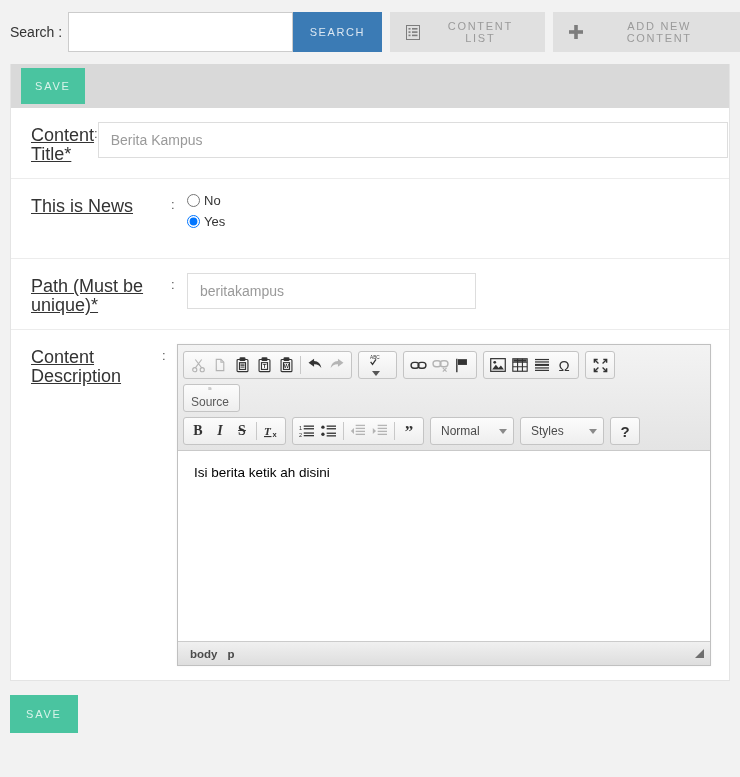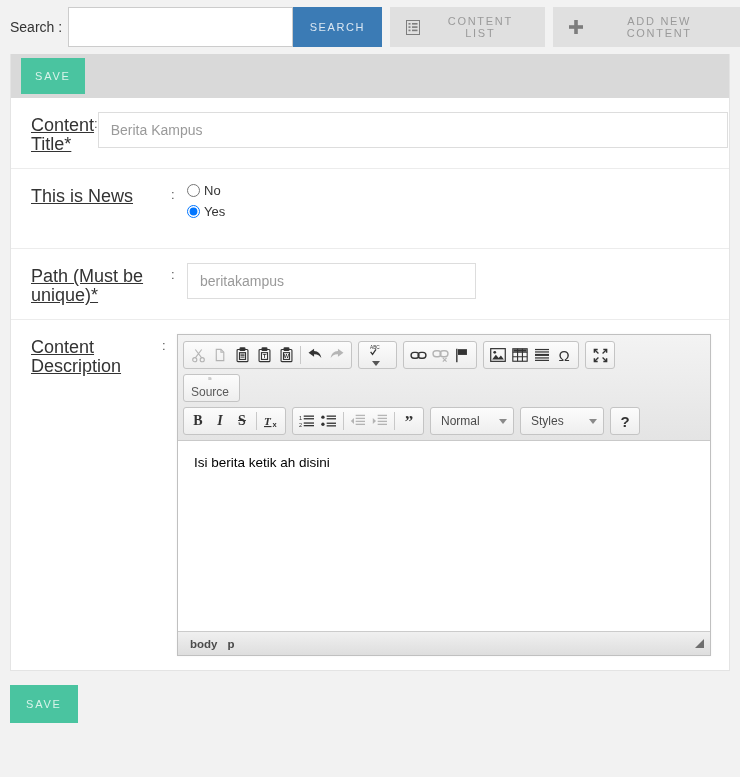--- a/index.html
+++ b/index.html
@@ -10,21 +10,21 @@
     font-family: "Liberation Sans", sans-serif;
     overflow: hidden;
   }
 
   
   .topbar {
     display: flex;
     align-items: center;
     padding: 10px 0 10px 10px;
     background: #f2f2f2;
-    height: 54px;
+    height: 64px;
   }
   .search-label {
     font-size: 14px;
     color: #333;
     margin-right: 6px;
     white-space: nowrap;
   }
   .search-input {
     width: 230px;
     height: 40px;

